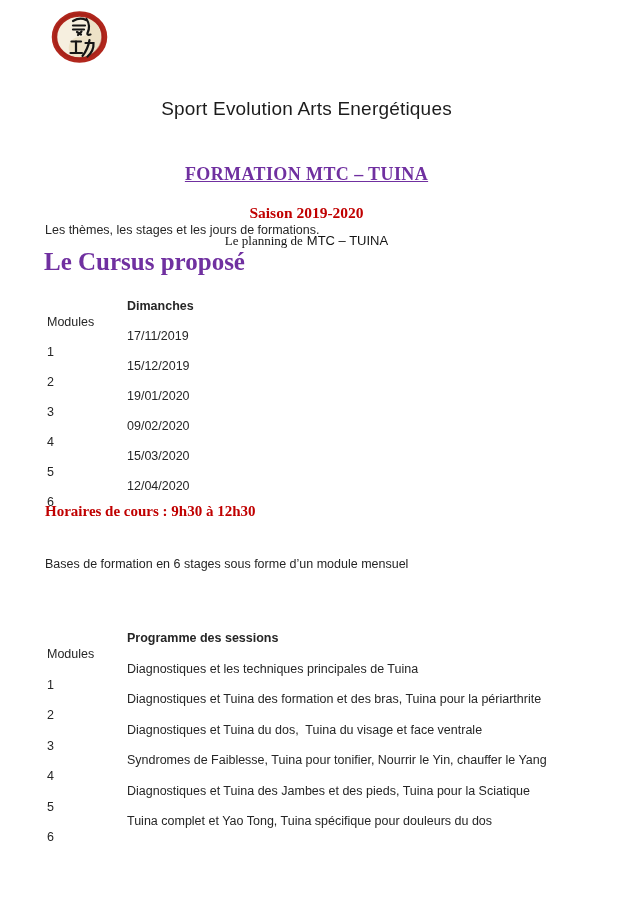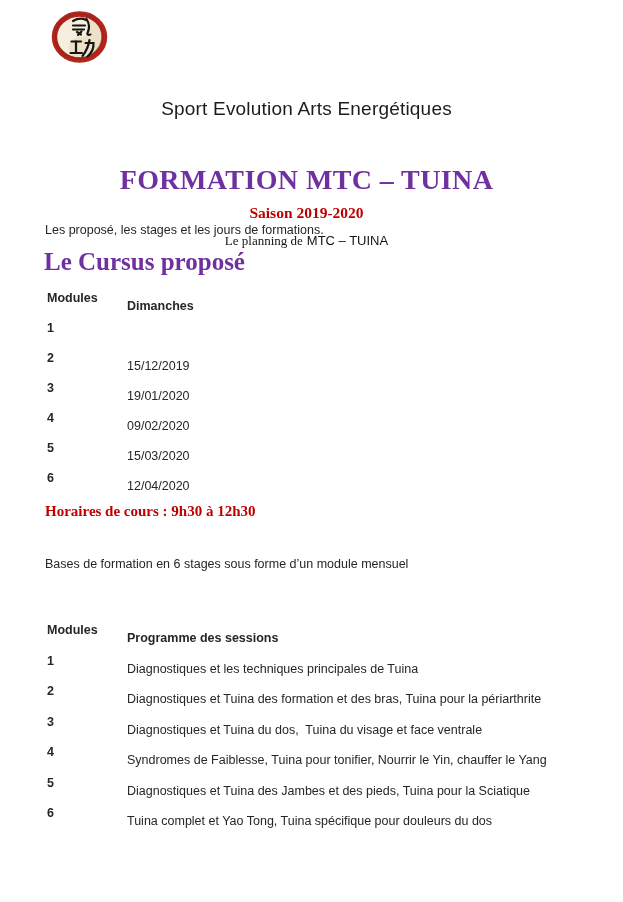--- a/index.html
+++ b/index.html
@@ -24,25 +24,26 @@
 
   .org-name{
     top:55px;
     font-size:19px;
     letter-spacing:0.2px;
     color:#1c1c1c;
     line-height:1.1;
   }
   .title-main{
     top:121px;
-    font-size:28px;
+    font-size:18px;
     font-weight:bold;
     color:var(--purple);
     letter-spacing:0.4px;
     line-height:1.1;
+    text-decoration:underline;
   }
   .season{
     top:160px;
     font-size:15.5px;
     font-weight:bold;
     color:var(--red);
     line-height:1.1;
   }
   .planning{
     top:190px;
@@ -66,21 +67,21 @@
     color:var(--purple);
     line-height:1.1;
   }
 
   .table{left:47px;font-size:12.5px;line-height:1.2;}
   .schedule-table{top:291px;width:300px;}
   .program-table{top:623px;width:545px;}
   .trow{display:flex;align-items:flex-start;}
   .schedule-table .trow{height:30px;}
   .program-table .trow{height:30.5px;}
-  .c1{flex:0 0 80px;font-weight:bold;}
+  .c1{flex:0 0 80px;font-weight:normal;margin-top:24px;}
   .c2{flex:1 1 auto;white-space:pre-wrap;margin-top:8px;}
   .thead .c2{font-weight:bold;}
 
   .hours-note{
     left:45px;top:503px;
     font-size:15px;
     font-weight:bold;
     color:var(--red);
     line-height:1.1;
   }
@@ -122,31 +123,32 @@
   <div class="abs centerband org-name">Sport Evolution Arts Energétiques</div>
 
   <div class="abs centerband serif title-main">FORMATION MTC – TUINA</div>
 
   <div class="abs centerband serif season">Saison 2019-2020</div>
 
   <div class="abs centerband planning">
     <span class="prefix">Le planning de</span><span class="suffix">MTC – TUINA</span>
   </div>
 
-  <div class="abs intro">Les proposé, les stages et les jours de formations.</div>
+  <div class="abs intro">Les thèmes, les stages et les jours de formations.</div>
 
   <div class="abs serif cursus-heading">Le Cursus proposé</div>
 
   <div class="abs table schedule-table">
     <div class="trow thead">
       <span class="c1">Modules</span>
       <span class="c2">Dimanches</span>
     </div>
     <div class="trow">
       <span class="c1">1</span>
+      <span class="c2">17/11/2019</span>
     </div>
     <div class="trow">
       <span class="c1">2</span>
       <span class="c2">15/12/2019</span>
     </div>
     <div class="trow">
       <span class="c1">3</span>
       <span class="c2">19/01/2020</span>
     </div>
     <div class="trow">

